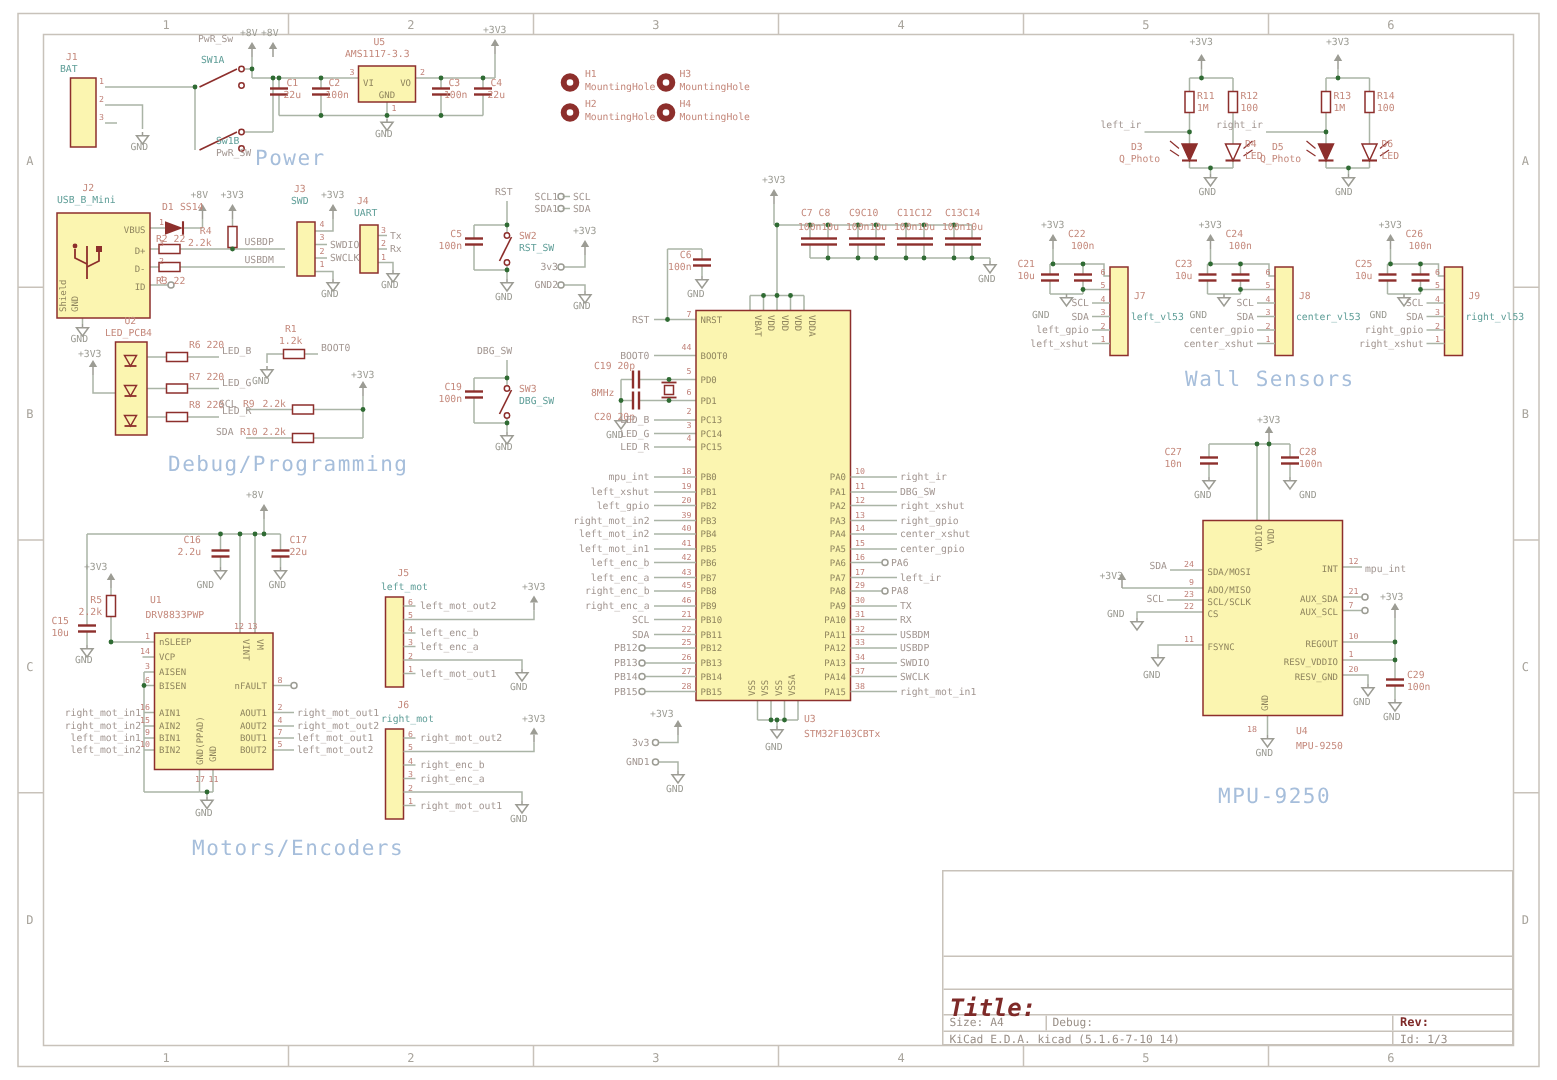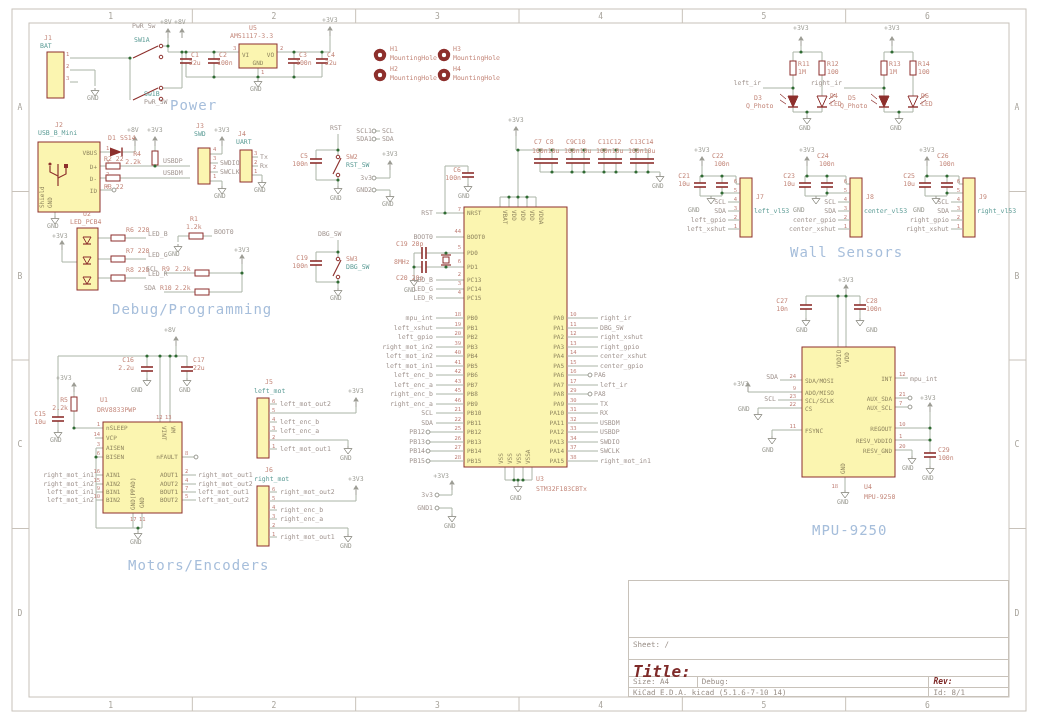--- a/index.html
+++ b/index.html
@@ -18,21 +18,21 @@
       border:1px solid #c8c2ba;box-sizing:border-box;color:#9a9088;font-size:7.5px;
       font-family:"DejaVu Sans Mono",monospace;}
   #titleblock .row{box-sizing:border-box;border-bottom:1px solid #c8c2ba;position:relative;}
   #titleblock .r1{height:57px;border-bottom:1px solid #c8c2ba;}
   #titleblock .r2{height:22px;padding:2px 4px;line-height:9px;}
   #titleblock .r3{height:17px;padding:2px 4px;}
   #titleblock .r4{height:11px;display:flex;}
   #titleblock .r5{height:8px;display:flex;border-bottom:none;}
   #titleblock .cell{box-sizing:border-box;border-right:1px solid #c8c2ba;padding:0 4px;overflow:hidden;}
   .bold-red{color:#7e2a28;font-weight:bold;font-style:italic;font-size:16px;}
-  .bold-red-sm{color:#7e2a28;font-weight:bold;font-style:italic;font-size:8px;}
+  .bold-red-sm{color:#7e2a28;font-weight:bold;font-size:8px;}
 </style>
 </head>
 <body>
 
 <div id="page">
   <svg id="canvas" width="1038" height="720" viewBox="0 0 1038 720">
       <rect x="12" y="9" width="1014" height="702" fill="none" stroke="#c8c2ba"></rect>
       <rect x="29" y="23" width="980" height="674" fill="none" stroke="#c8c2ba"></rect>
       <text x="110.66666666666667" y="19" class="t-brd" text-anchor="middle">1</text>
       <text x="110.66666666666667" y="708" class="t-brd" text-anchor="middle">1</text>
@@ -1156,30 +1156,29 @@
       <polygon points="344,536.5 352,536.5 348,542" fill="none" stroke="#9c9c94" stroke-width="1"></polygon>
       <text x="340" y="548" class="t-pwr">GND</text>
       <text x="272" y="536" class="t-pnum">1</text>
       <polyline points="269,537 277,537 " fill="none" stroke="#aab4a6" stroke-width="1"></polyline>
       <text x="280" y="539" class="t-net">right_mot_out1</text>
     </svg>
 
   <div id="titleblock">
     <div class="row r1"></div>
     <div class="row r2">
-      <div>Sheet: /</div>
     </div>
     <div class="row r3">
       <span class="bold-red">Title:</span>
     </div>
     <div class="row r4">
       <div class="cell" style="width:69px">Size: A4</div>
       <div class="cell" style="width:233px">Debug:</div>
       <div class="cell" style="width:79px;border-right:none">
         <span class="bold-red-sm">Rev:</span>
       </div>
     </div>
     <div class="row r5">
       <div class="cell" style="width:302px">KiCad E.D.A.  kicad (5.1.6-7-10_14)</div>
-      <div class="cell" style="width:79px;border-right:none">Id: 8/1</div>
+      <div class="cell" style="width:79px;border-right:none">Id: 1/3</div>
     </div>
   </div>
 </div>
 
 </body></html>

